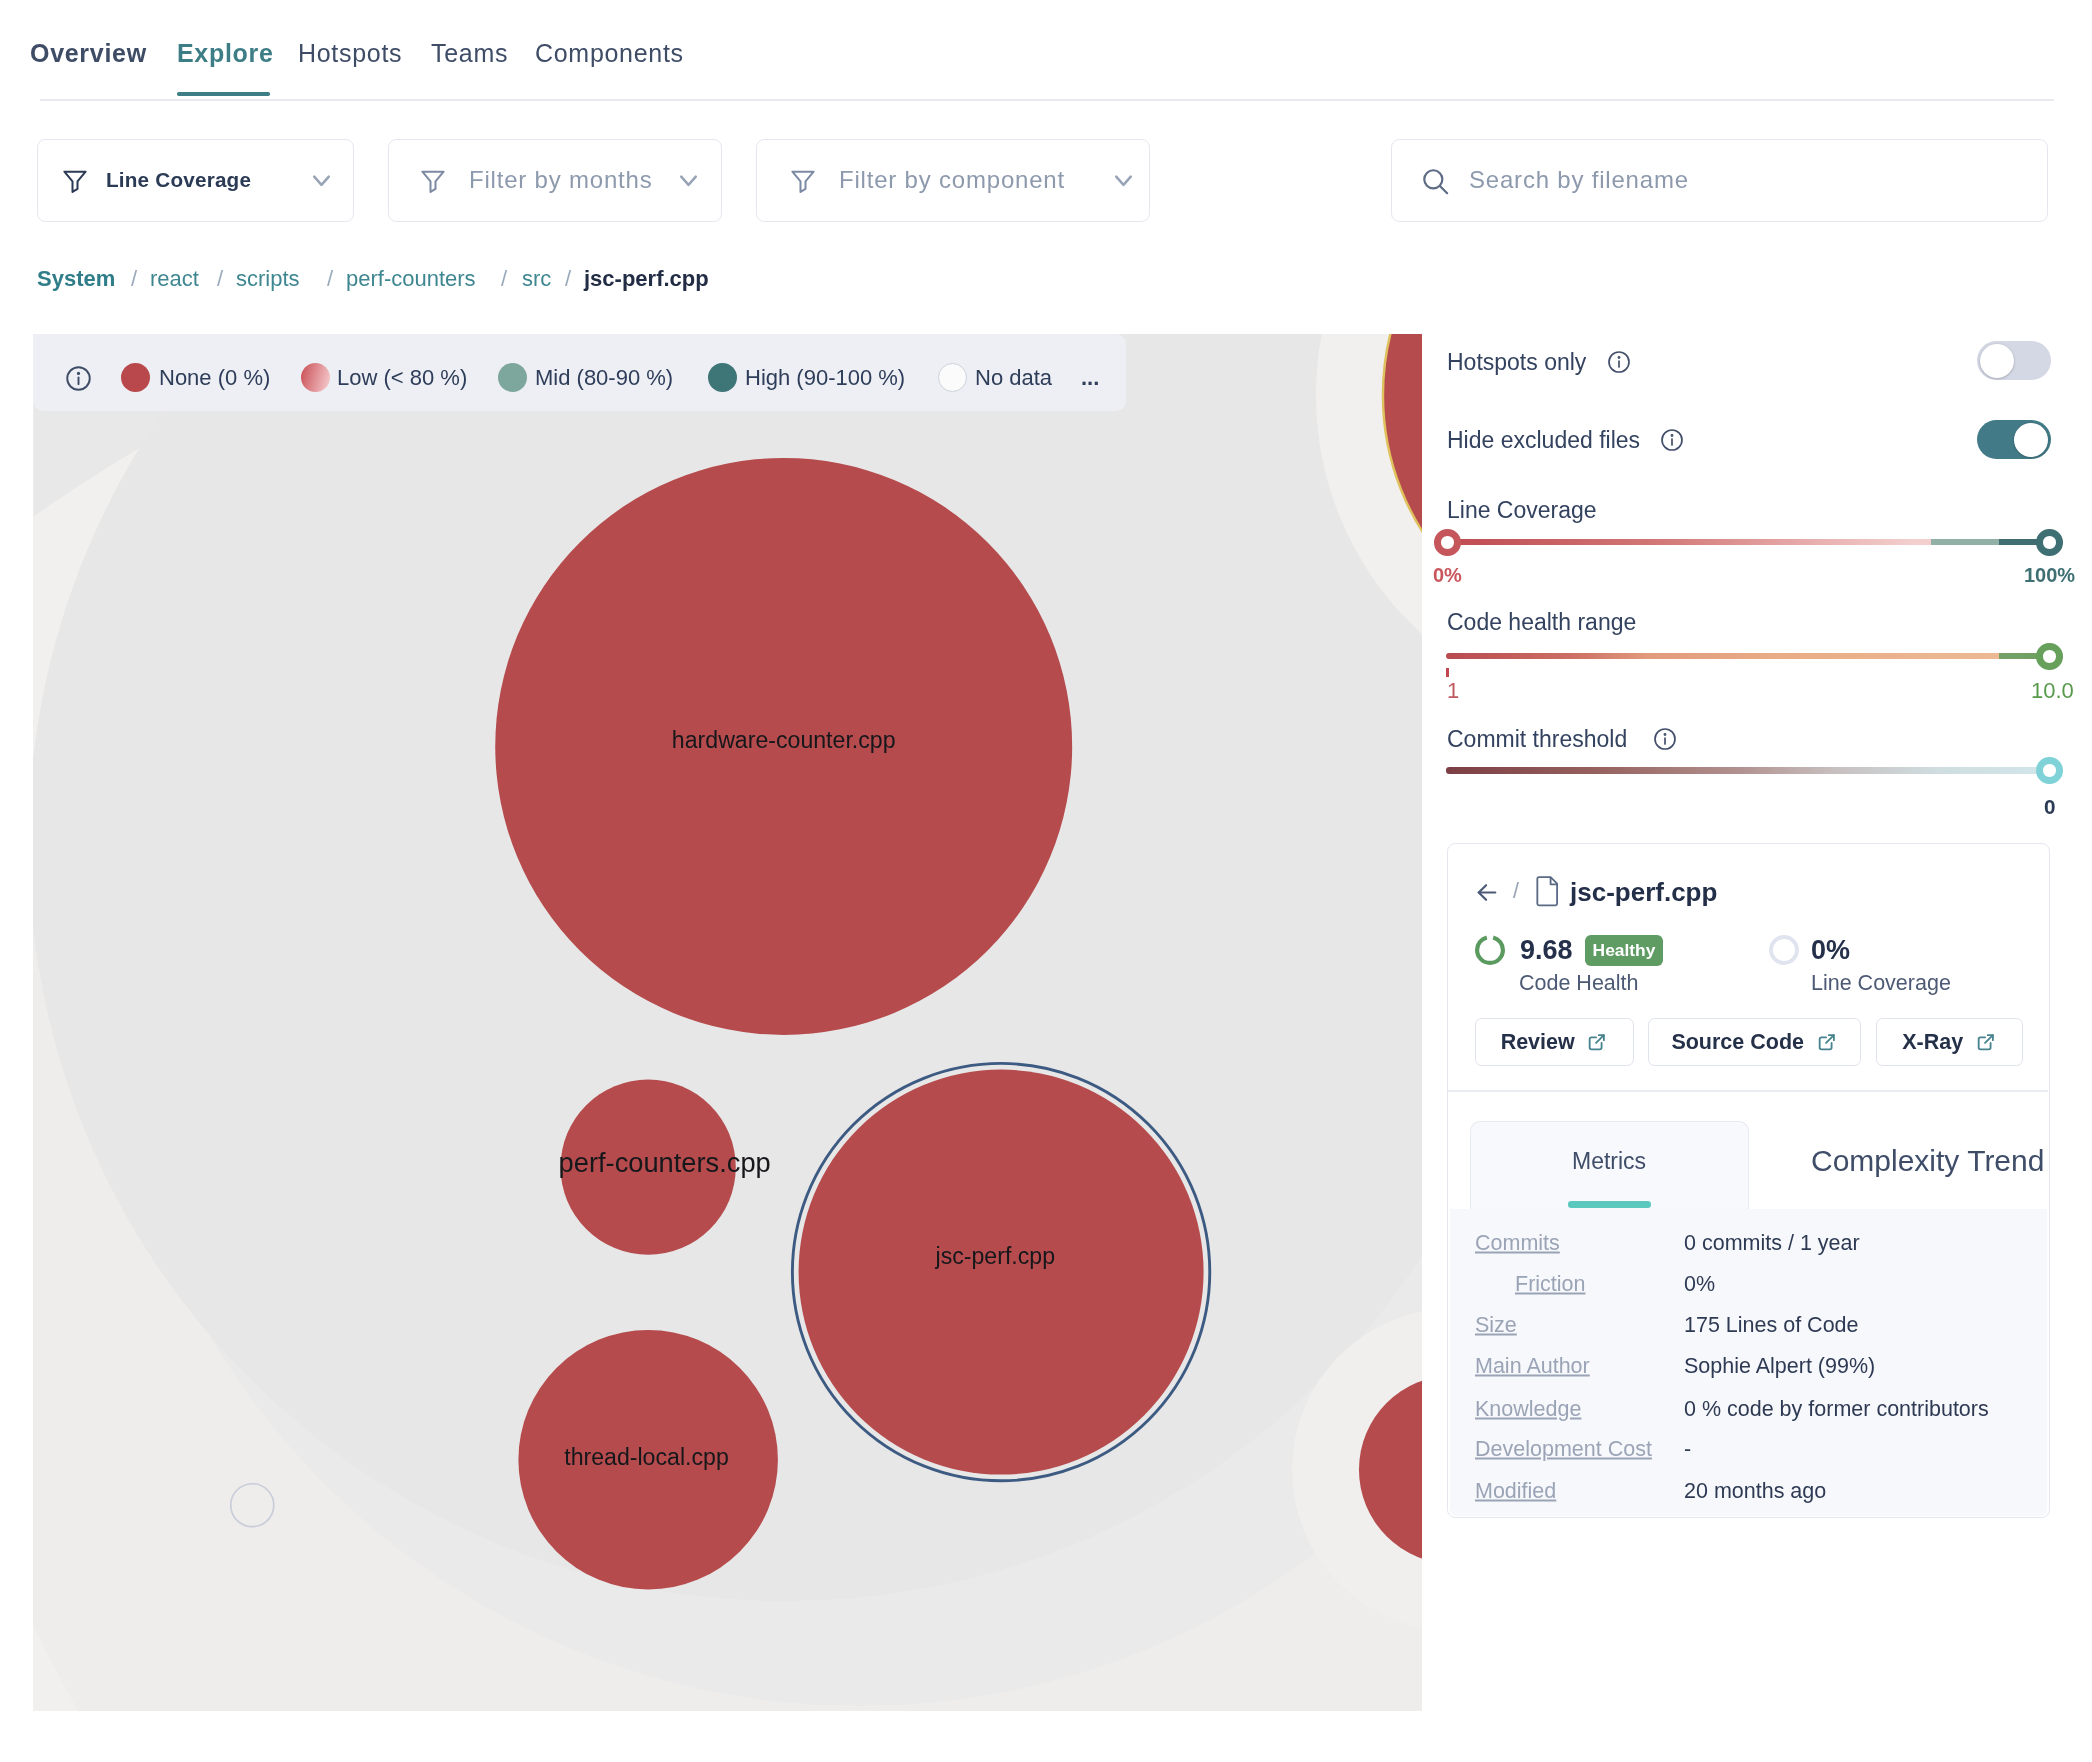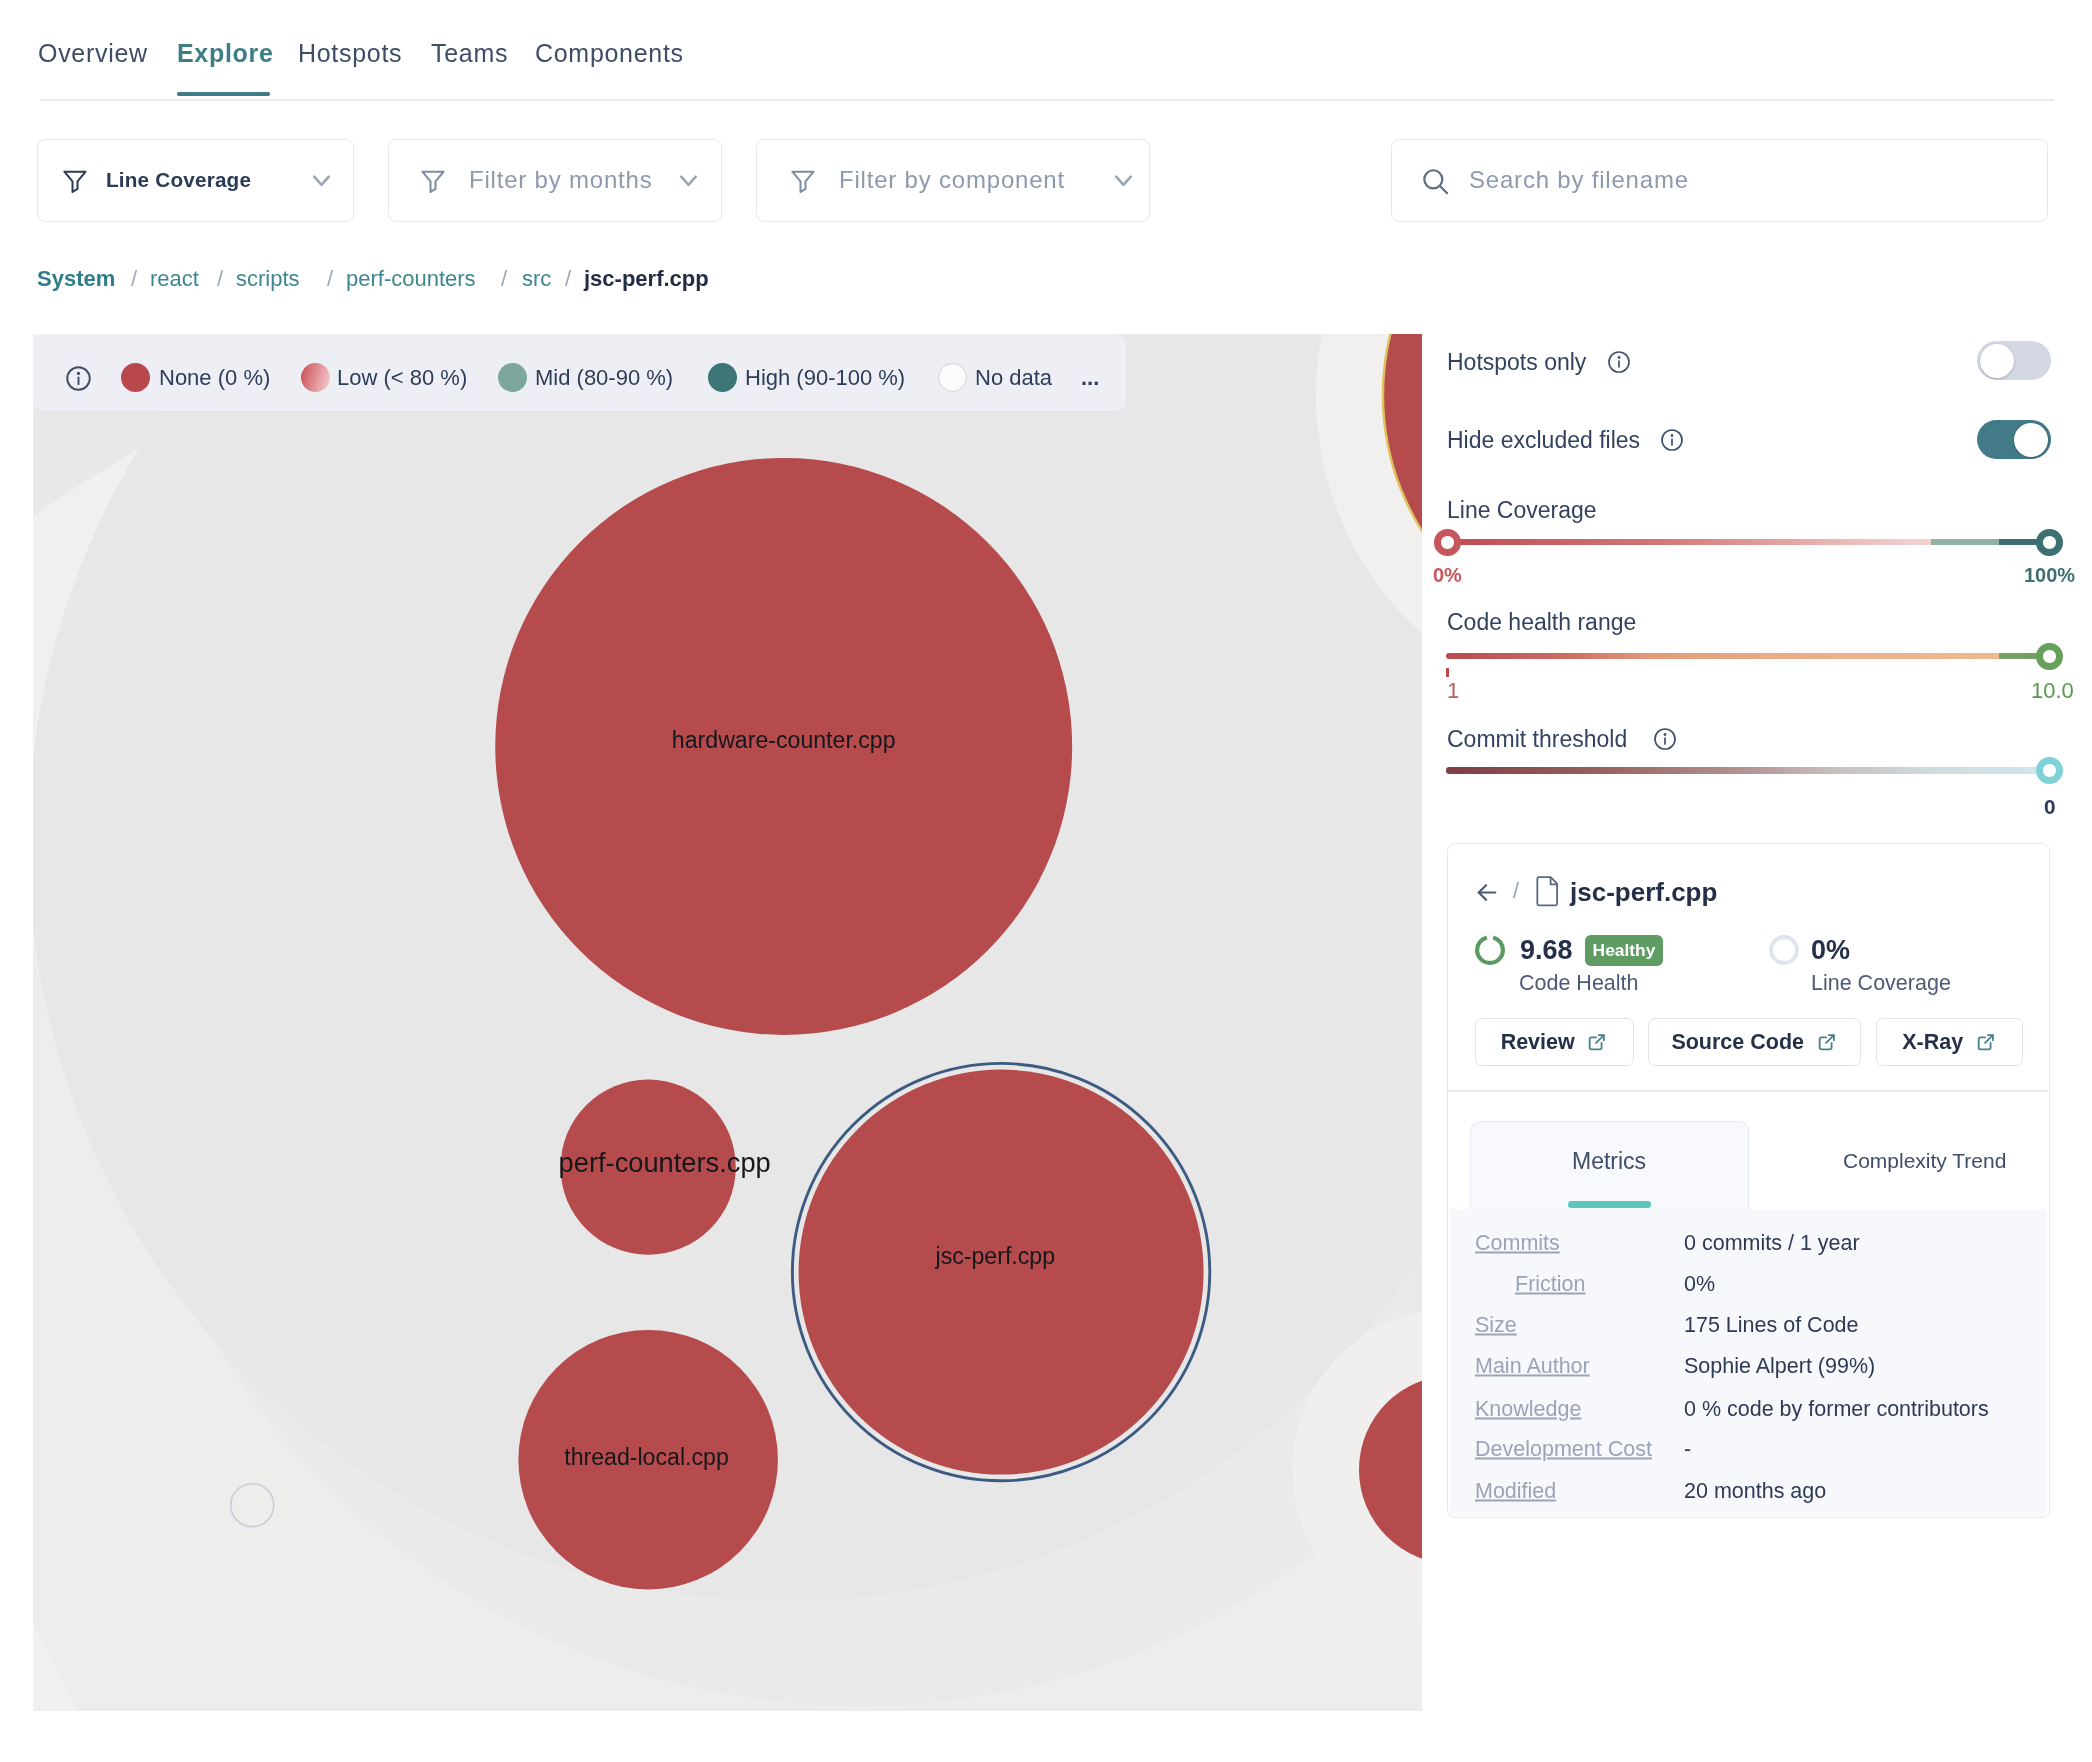--- a/index.html
+++ b/index.html
@@ -28,21 +28,21 @@
 .btn { position:absolute; top:174px; height:48px; border:1.7px solid #dfe3ec; border-radius:6.6px; background:#fff;
   display:flex; align-items:center; justify-content:center; gap:11.6px; font-size:21.5px; font-weight:700; color:#253049; }
 .kvl { font-size:21.5px; color:#9aa4b6; left:27px;text-decoration:underline; }
 .kvv { font-size:21.5px; color:#2e3a54; left:236px; }
 .panel-label { font-size:23px; color:#33425f; }
 </style>
 </head>
 <body>
 <div id="page">
 
-<span class="t navtab" style="left:38px; top:53px;">Overview</span>
+<span class="t navtab" style="left:30px; top:53px;font-weight:bold;">Overview</span>
 <span class="t navtab active" style="left:177px; top:53px;">Explore</span>
 <span class="t navtab" style="left:298px; top:53px;">Hotspots</span>
 <span class="t navtab" style="left:431px; top:53px;">Teams</span>
 <span class="t navtab" style="left:535px; top:53px;">Components</span>
 <div class="abs" style="left:177px; top:92px; width:93px; height:4.1px; background:#3d7e86; border-radius:1.7px;"></div>
 <div class="abs" style="left:40px; top:99px; width:2014px; height:1.7px; background:#e8eaee;"></div>
 
 <div class="fbox" style="left:37px; width:317px;"></div>
 <div class="fbox" style="left:388px; width:334px;"></div>
 <div class="fbox" style="left:756px; width:394px;"></div>
@@ -205,21 +205,21 @@
   <div class="btn" style="left:428px; width:147px;">X-Ray <svg width="22" height="22" viewBox="0 0 24 24" fill="none" stroke="#47838e" stroke-width="2" stroke-linecap="round" stroke-linejoin="round">
           <path d="M14 4.5h5.5V10"></path>
           <path d="M19.5 4.5L11 13"></path>
           <path d="M17 13v5a2 2 0 0 1-2 2H6a2 2 0 0 1-2-2V9a2 2 0 0 1 2-2h5"></path>
         </svg></div>
   <div class="abs" style="left:0px; top:246px; width:600px; height:1.7px; background:#e9ecf2;"></div>
   <div class="abs" style="left:1.7px; top:365px; width:597px; height:307px; background:#f7f8fb; border-radius:0 0 6.6px 6.6px;"></div>
   <div class="abs" style="left:22px; top:277px; width:279px; height:88px; background:#f8f9fc; border:1.7px solid #e6e9f1; border-bottom:none; border-radius:10px 10px 0 0;"></div>
   <span class="t" style="left:124px; top:317px; font-size:23px; color:#3f4d69;">Metrics</span>
   <div class="abs" style="left:120px; top:357px; width:83px; height:6.6px; background:#5bc8bd; border-radius:3.3px;"></div>
-  <span class="t" style="left:363px; top:317px; font-size:21px; color:#3f4d69;margin-left:32px;">Complexity Trend</span>
+  <span class="t" style="left:363px; top:317px; font-size:30px; color:#3f4d69;">Complexity Trend</span>
   <span class="t kvl" style="top:399px;">Commits</span>
       <span class="t kvv" style="top:399px;">0 commits / 1 year</span>
   <span class="t kvl" style="top:440px;margin-left:40px;">Friction</span>
       <span class="t kvv" style="top:440px;">0%</span>
   <span class="t kvl" style="top:481px;">Size</span>
       <span class="t kvv" style="top:481px;">175 Lines of Code</span>
   <span class="t kvl" style="top:522px;">Main Author</span>
       <span class="t kvv" style="top:522px;">Sophie Alpert (99%)</span>
   <span class="t kvl" style="top:565px;">Knowledge</span>
       <span class="t kvv" style="top:565px;">0 % code by former contributors</span>

